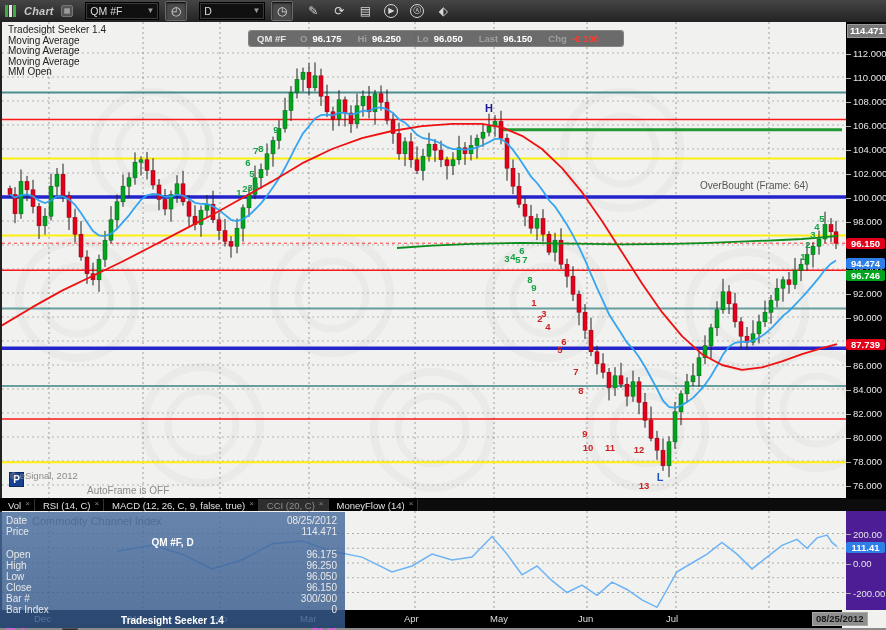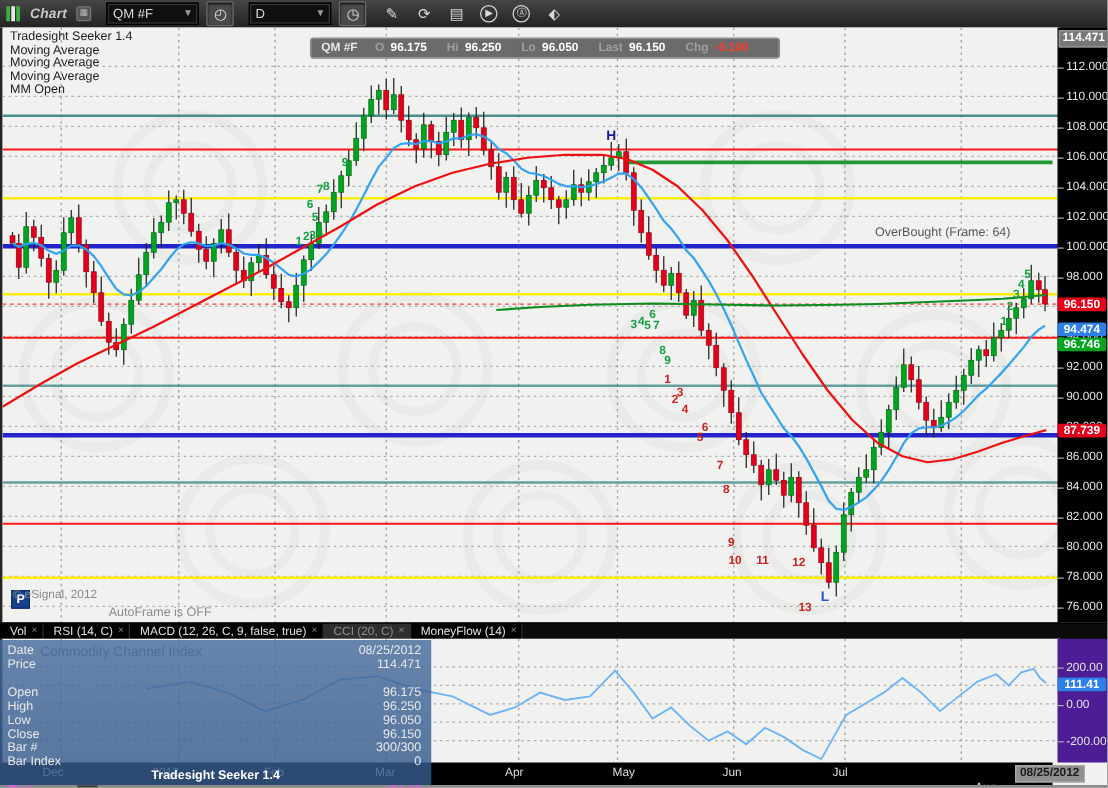--- a/index.html
+++ b/index.html
@@ -626,20 +626,21 @@
       <div class="dlab" style="left: 578px;">Jun</div>
       <div class="dlab" style="left: 666px;">Jul</div>
       <div class="dlab" style="left: 780px; margin-top: 12px;">Aug</div>
       <div class="date-cursor" style="left: 812px;">08/25/2012</div>
     </div>
   <div id="footer-strip"></div>
 
   <div id="data-panel">
       <div class="dp-row" style="top: 3px;"><span>Date</span><span class="v">08/25/2012</span></div>
       <div class="dp-row" style="top: 14px;"><span>Price</span><span class="v">114.471</span></div>
+      <div class="dp-head" style="top: 25px;">QM #F, D</div>
       <div class="dp-row" style="top: 37px;"><span>Open</span><span class="v">96.175</span></div>
       <div class="dp-row" style="top: 48px;"><span>High</span><span class="v">96.250</span></div>
       <div class="dp-row" style="top: 59px;"><span>Low</span><span class="v">96.050</span></div>
       <div class="dp-row" style="top: 70px;"><span>Close</span><span class="v">96.150</span></div>
       <div class="dp-row" style="top: 81px;"><span>Bar #</span><span class="v">300/300</span></div>
       <div class="dp-row" style="top: 92px;"><span>Bar Index</span><span class="v">0</span></div>
       <div class="dp-head" style="top: 103px;">Tradesight Seeker 1.4</div>
       <div class="dp-row risk-row" style="top: 115px;"><span>Risk</span><span class="v">74.40</span><div class="risk-box"></div></div>
     </div>
 

